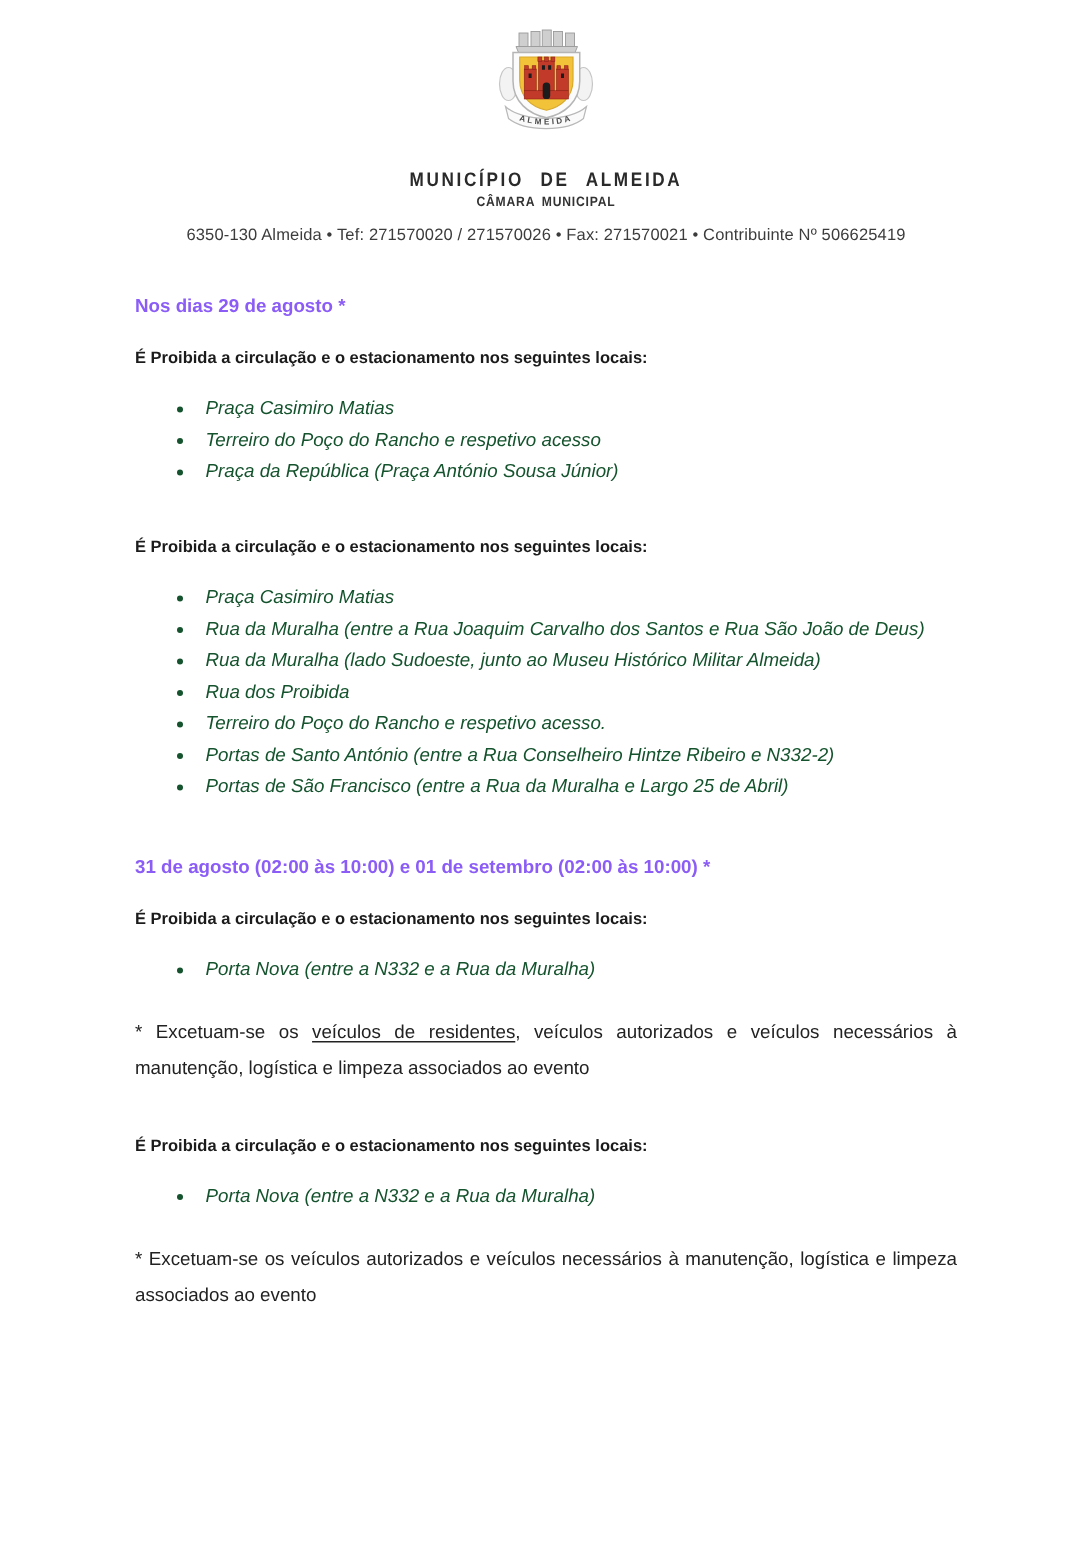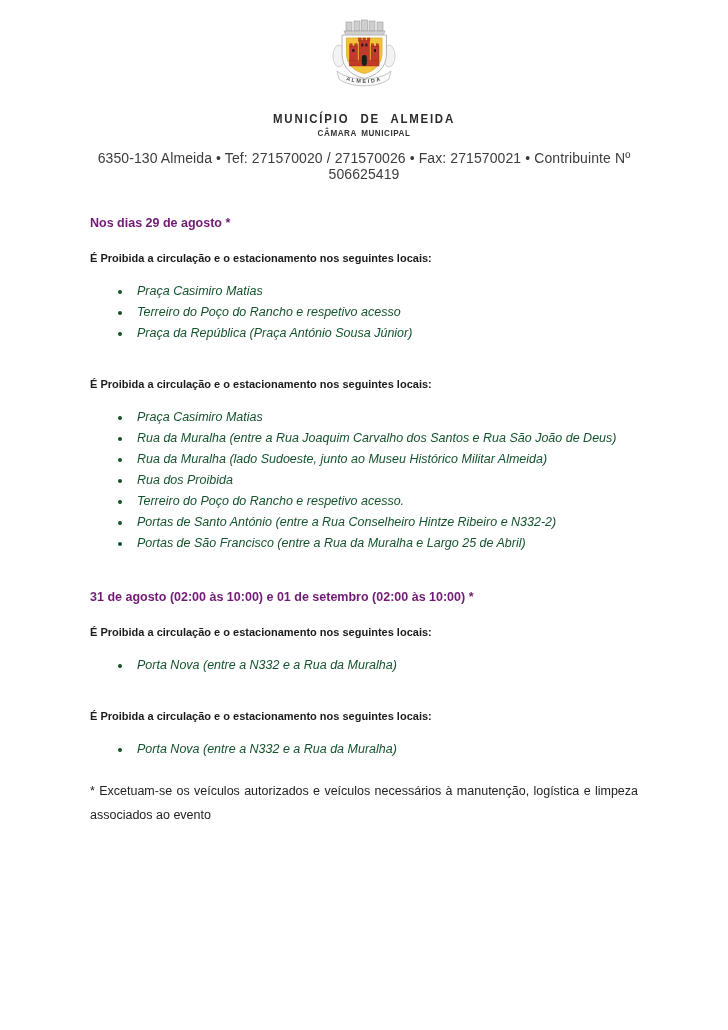--- a/index.html
+++ b/index.html
@@ -21,29 +21,29 @@
     transform: scaleX(0.88); transform-origin: center;
   }
   .org-subtitle {
     margin-top: 2px;
     font-size: 9px; font-weight: 700; letter-spacing: 0.6px; word-spacing: 2px;
     color: #333;
     transform: scaleX(0.9); transform-origin: center;
   }
   .contact-line {
     margin-top: 12px;
-    font-size: 14px; color: #3c3c3c; letter-spacing: 0.1px;
+    font-size: 11px; color: #3c3c3c; letter-spacing: 0.1px;
   }
 
   
   .doc-main { margin-top: 28px; font-size: 12.5px; }
   .section + .section { margin-top: 30px; }
   .heading {
     margin: 0; font-size: 12.5px; font-weight: 700;
-    line-height: 27px; text-align: justify; color: #701a75;
+    line-height: 27px; text-align: justify; color: #8b5cf6;
   }
   .subheading {
     margin: 11px 0 0 0; font-size: 11px; font-weight: 700;
     line-height: 20px; color: #1b1b1b;
   }
   ul.locations {
     margin: 13px 0 0 0; padding: 0 0 0 42px;
     list-style: disc;
   }
   ul.locations li { line-height: 21px; padding-left: 5px; color: #14532d; font-style: italic; }
@@ -136,20 +136,21 @@
         <li>Portas de São Francisco (entre a Rua da Muralha e Largo 25 de Abril)</li>
       </ul>
     </section>
 
     <section class="section">
       <h2 class="heading">31 de agosto (02:00 às 10:00) e 01 de setembro (02:00 às 10:00) *</h2>
       <p class="subheading">É Proibida a circulação e o estacionamento nos seguintes locais:</p>
       <ul class="locations">
         <li>Porta Nova (entre a N332 e a Rua da Muralha)</li>
       </ul>
+      <p class="footnote"><span>* Excetuam-se os </span><span class="u">veículos de residentes</span><span>, veículos autorizados e veículos necessários à manutenção, logística e limpeza associados ao evento</span></p>
     </section>
 
     <section class="section">
       <p class="subheading">É Proibida a circulação e o estacionamento nos seguintes locais:</p>
       <ul class="locations">
         <li>Porta Nova (entre a N332 e a Rua da Muralha)</li>
       </ul>
       <p class="footnote">* Excetuam-se os veículos autorizados e veículos necessários à manutenção, logística e limpeza associados ao evento</p>
     </section>
 

